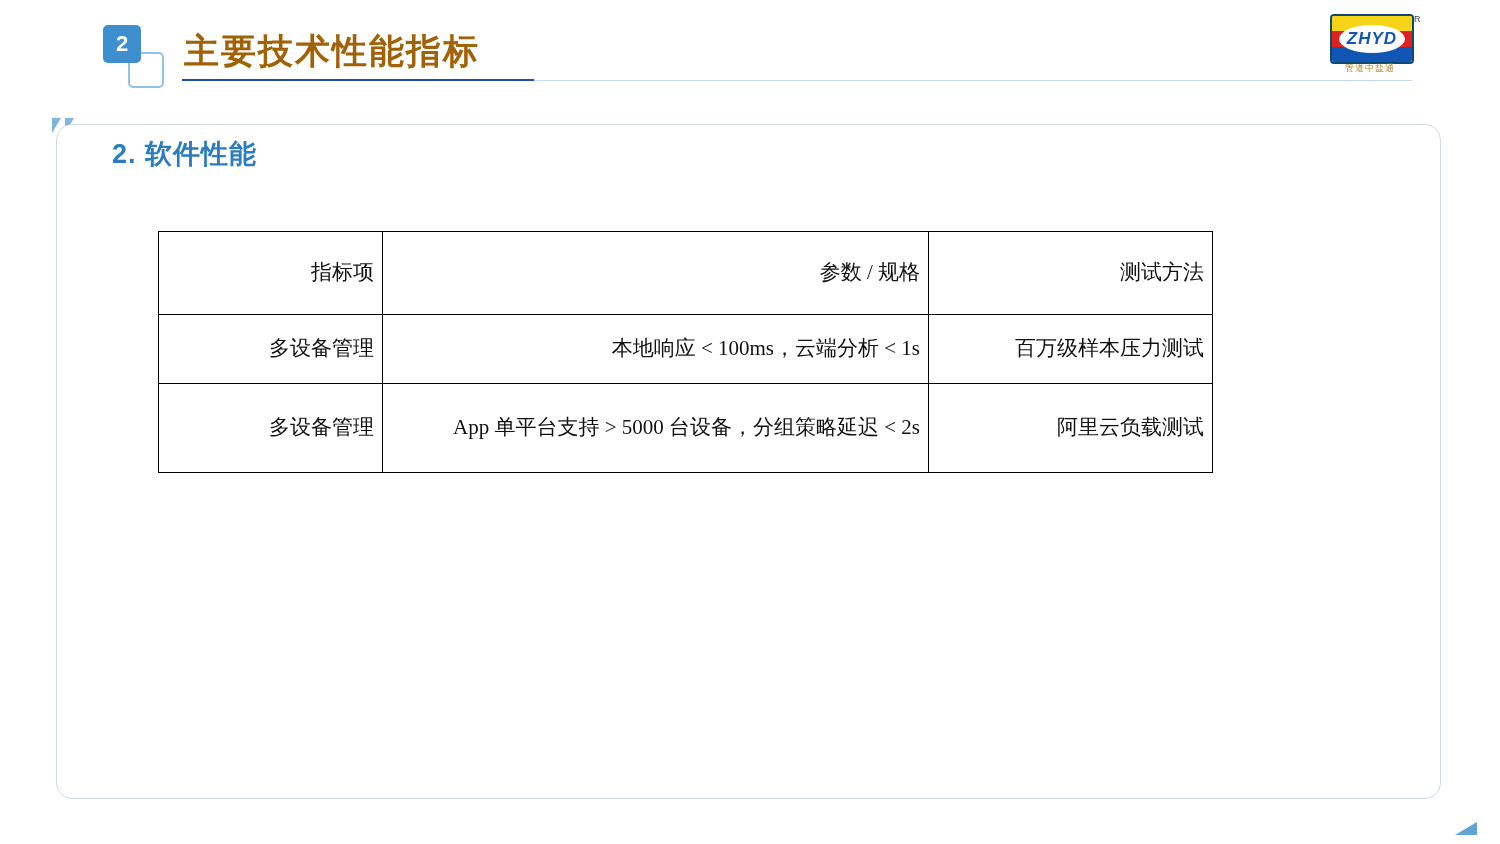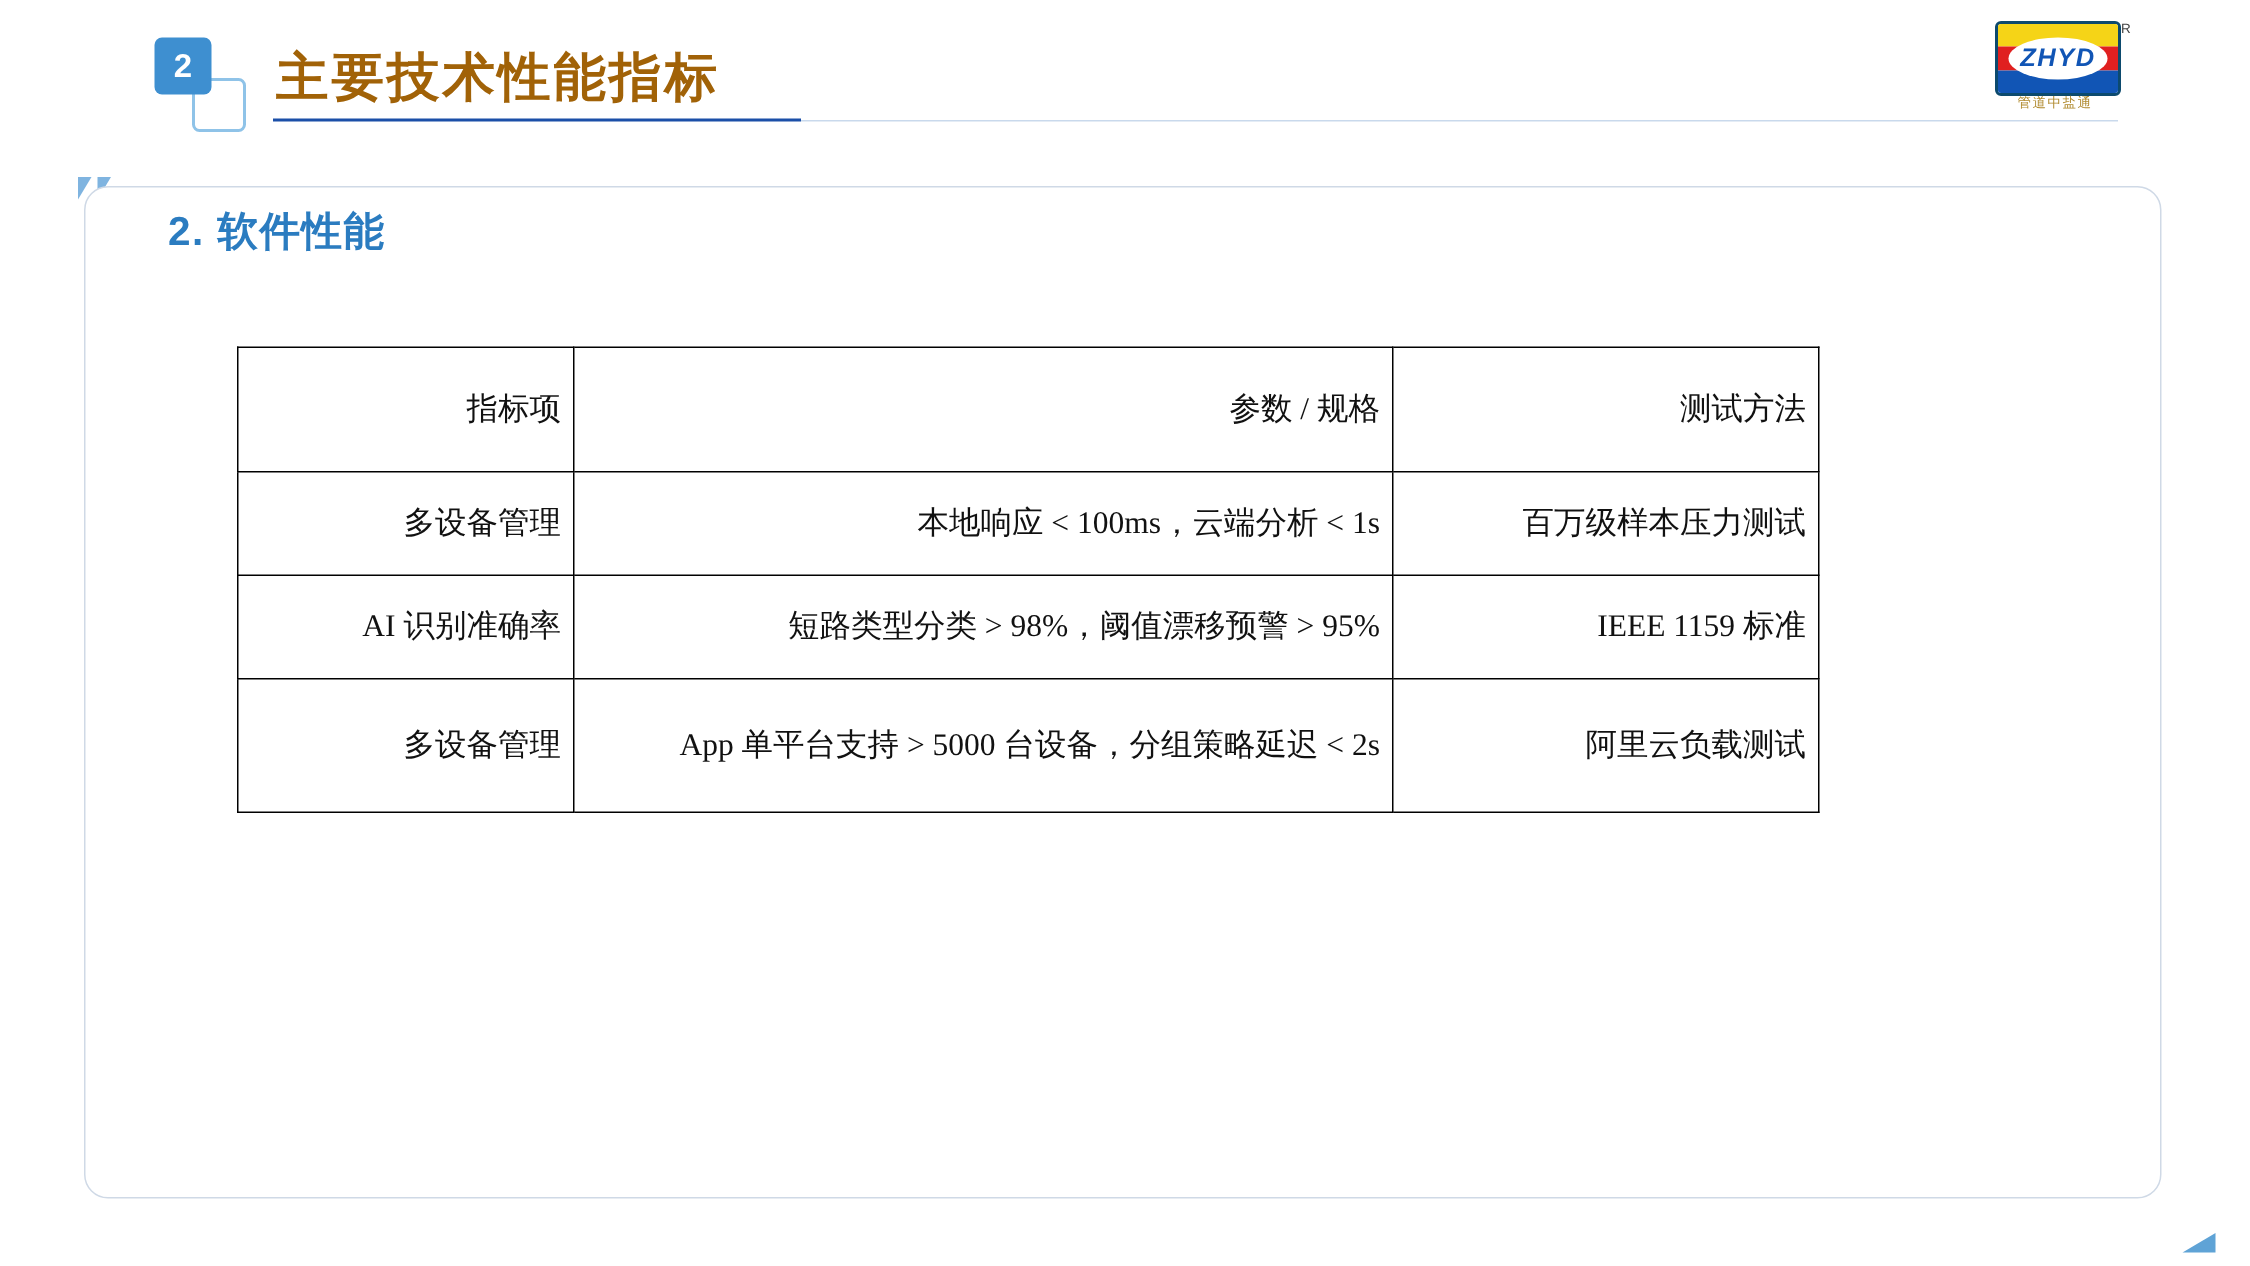--- a/index.html
+++ b/index.html
@@ -265,24 +265,19 @@
     <tr class="head">
       <td>指标项</td>
       <td>参数 / 规格</td>
       <td>测试方法</td>
     </tr>
     <tr class="body">
       <td>多设备管理</td>
       <td>本地响应 &lt; 100ms，云端分析 &lt; 1s</td>
       <td>百万级样本压力测试</td>
     </tr>
-    <tr class="body">
-      <td>AI 识别准确率</td>
-      <td>短路类型分类 &gt; 98%，阈值漂移预警 &gt; 95%</td>
-      <td>IEEE 1159 标准</td>
-    </tr>
     <tr class="tall">
       <td>多设备管理</td>
       <td>App 单平台支持 &gt; 5000 台设备，分组策略延迟 &lt; 2s</td>
       <td>阿里云负载测试</td>
     </tr>
   </tbody>
 </table>
 
 </body></html>

